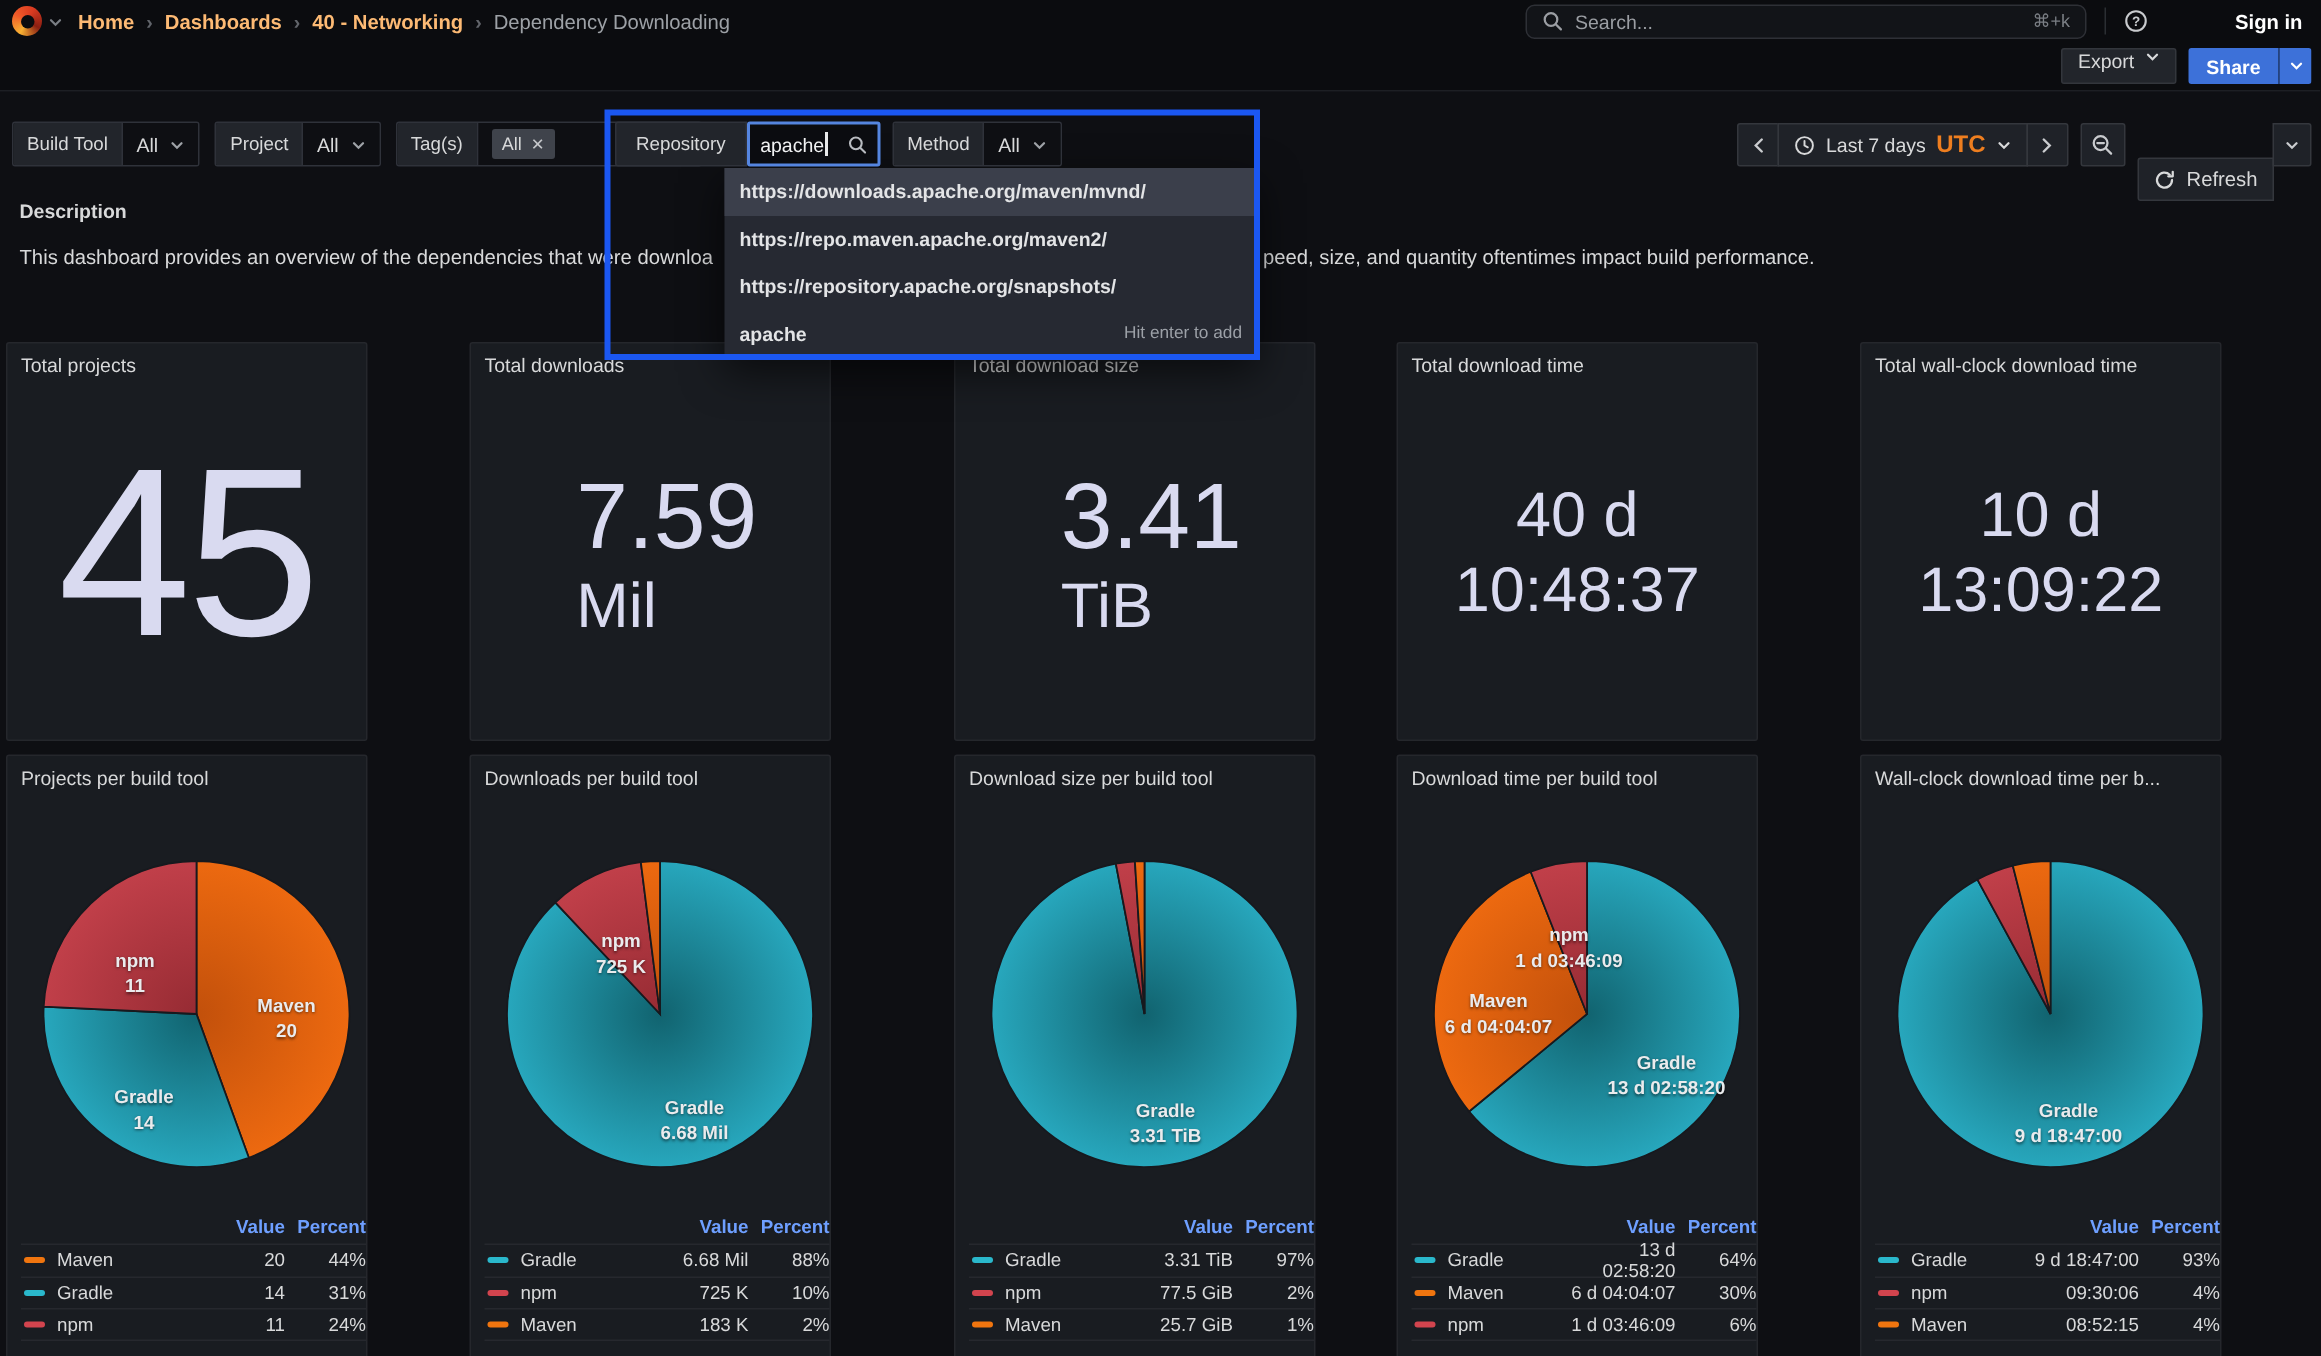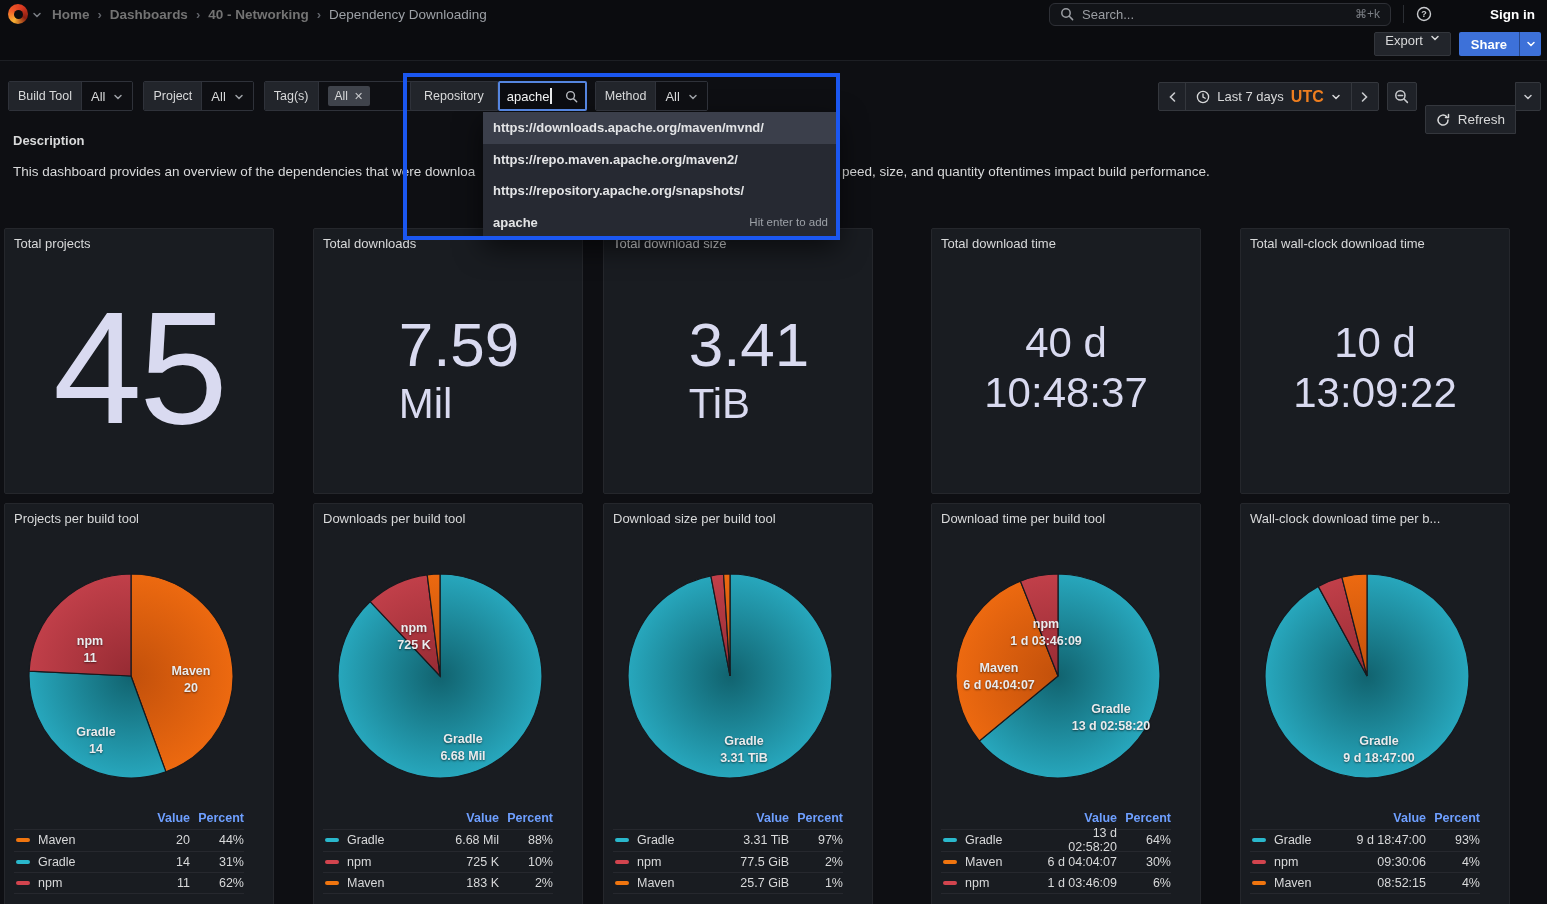--- a/index.html
+++ b/index.html
@@ -17,26 +17,26 @@
     position:absolute; left:0; top:0; width:1547px; height:28px;
     background:#0B0C0F; display:flex; align-items:center; padding:0 8px; z-index:20;
   }
   .g-logo { width:20px; height:20px; border-radius:50%;
     background:conic-gradient(from 210deg,#f8b133,#f05a28,#d93a21,#8a1f12,#f8b133);
     position:relative; flex:0 0 auto; }
   .g-logo::after { content:''; position:absolute; left:6px; top:6px; width:9px; height:9px;
     border-radius:50%; background:#0B0C0F; }
   .logo-chev { color:#7A7E84; margin:2px 10px 0 4px; }
   .crumbs { display:flex; align-items:center; gap:8px; font-size:13.5px; font-weight:600; }
-  .crumb { color:#737373; cursor:pointer; }
+  .crumb { color:#fdba74; cursor:pointer; }
   .crumb.current { color:#9DA1A6; font-weight:500; }
   .crumb-sep { color:#61646A; font-size:13px; }
   .topnav-right { margin-left:auto; display:flex; align-items:center; gap:12px; }
   .searchbox {
-    width:342px; height:23px; background:#121418; border:1px solid #2E3036; border-radius:6px;
+    width:374px; height:23px; background:#121418; border:1px solid #2E3036; border-radius:6px;
     display:flex; align-items:center; padding:0 10px; gap:8px; color:#9B9EA3; font-size:13px;
   }
   .searchbox .shortcut { margin-left:auto; color:#7B7F85; font-size:12px; }
   .vdiv { width:1px; height:18px; background:#2B2E33; }
   .help-icon { color:#C9CBCE; }
   .signin { font-size:13.5px; font-weight:700; color:#FFFFFF; margin-right:4px; cursor:pointer;margin-left:46px; }
 
   
   .toolbar2 {
     position:absolute; left:0; top:28px; width:1547px; height:33px;
@@ -109,24 +109,24 @@
   .utc { font-size:16px; font-weight:700; }
   .refresh-main { padding:0 10px; gap:8px; font-size:13.5px; font-weight:500; color:#D8D9DA; border-radius:2px 0 0 2px;margin-top:23px; }
   .refresh-chev { width:26px; border-radius:0 2px 2px 0; }
 
   
   .desc-head { position:absolute; left:13px; top:133px; font-size:13px; font-weight:600; color:#D8D9DA; }
   .desc-start { position:absolute; left:13px; top:164px; font-size:13.5px; color:#D8D9DA; white-space:nowrap; z-index:5; }
   .desc-end { position:absolute; left:842px; top:164px; font-size:13.5px; color:#D8D9DA; white-space:nowrap; z-index:5; }
 
   
-  .panel { position:absolute; width:270px; background:#191C21; border:1px solid #25272C; border-radius:2px; }
+  .panel { position:absolute; width:241px; background:#191C21; border:1px solid #25272C; border-radius:2px; }
   .row1 { top:228px; height:266px; }
   .row2 { top:503px; height:460px; }
-  .c0{left:4px} .c1{left:313px} .c2{left:603px} .c3{left:931px} .c4{left:1240px}
+  .c0{left:4px} .c1{left:313px} .c2{left:636px} .c3{left:931px} .c4{left:1240px}
   .panel-title { font-size:13px; font-weight:500; color:#D8D9DA; padding:7px 9px;
     white-space:nowrap; overflow:hidden; cursor:pointer; }
 
   .stat-val { position:absolute; inset:0; display:flex; align-items:center; justify-content:center;
     padding-top:14px; color:#D9DAF0; }
   .v-huge { font-size:160px; font-weight:500; letter-spacing:-3px; }
   .v-md { font-size:62px; font-weight:500; }
   .v-unit { font-size:42px; font-weight:500; margin-left:11px; }
   .v-base { display:flex; align-items:baseline;flex-direction:column; }
   .v-time { text-align:center; font-size:42px; font-weight:500; line-height:1.18; }
@@ -447,21 +447,21 @@
           </div>
           <div class="lg-val">14</div>
           <div class="lg-pct">31%</div>
         </div>
         <div class="legend-row">
           <div class="lg-name">
             <span class="swatch" style="background: rgb(210, 68, 78);"></span>
             <span>npm</span>
           </div>
           <div class="lg-val">11</div>
-          <div class="lg-pct">62%</div>
+          <div class="lg-pct">24%</div>
         </div>
       </div>
     </section>
     <section class="panel row2 c1">
       <div class="panel-title">Downloads per build tool</div>
       <div class="pie-wrap">
         <svg viewBox="0 0 210 210" class="pie-svg">
           <defs>
             <radialGradient id="g-teal-1" gradientUnits="userSpaceOnUse" cx="105" cy="105" r="105">
               <stop offset="0%" stop-color="#11636F"></stop>

